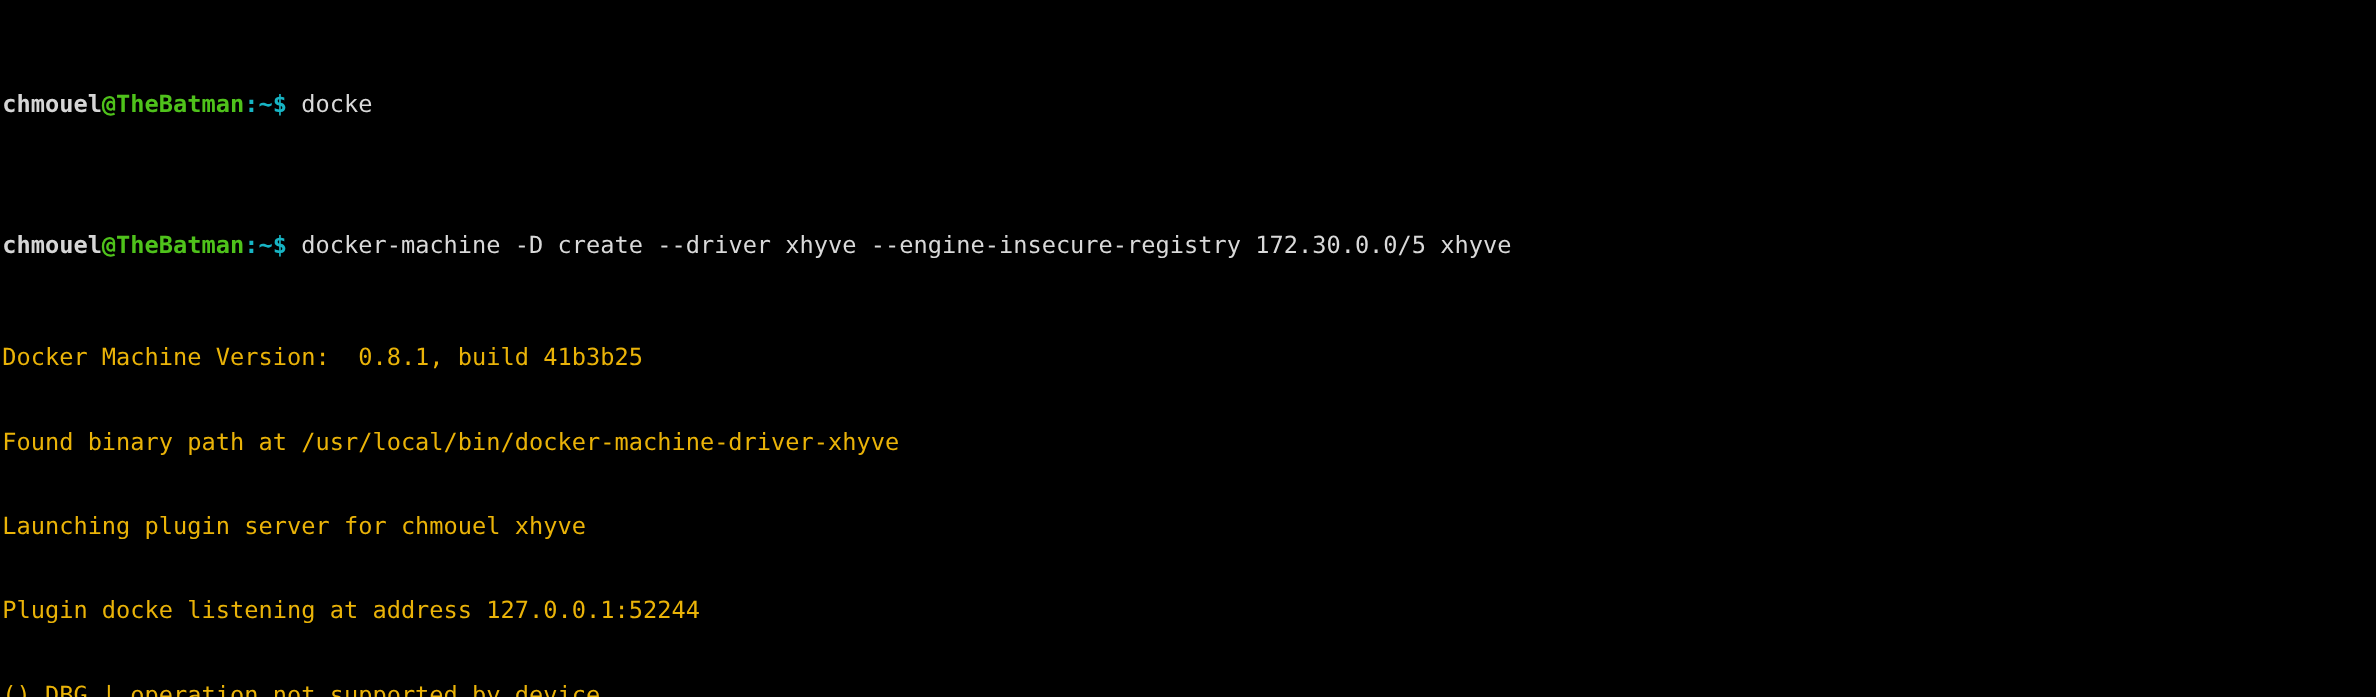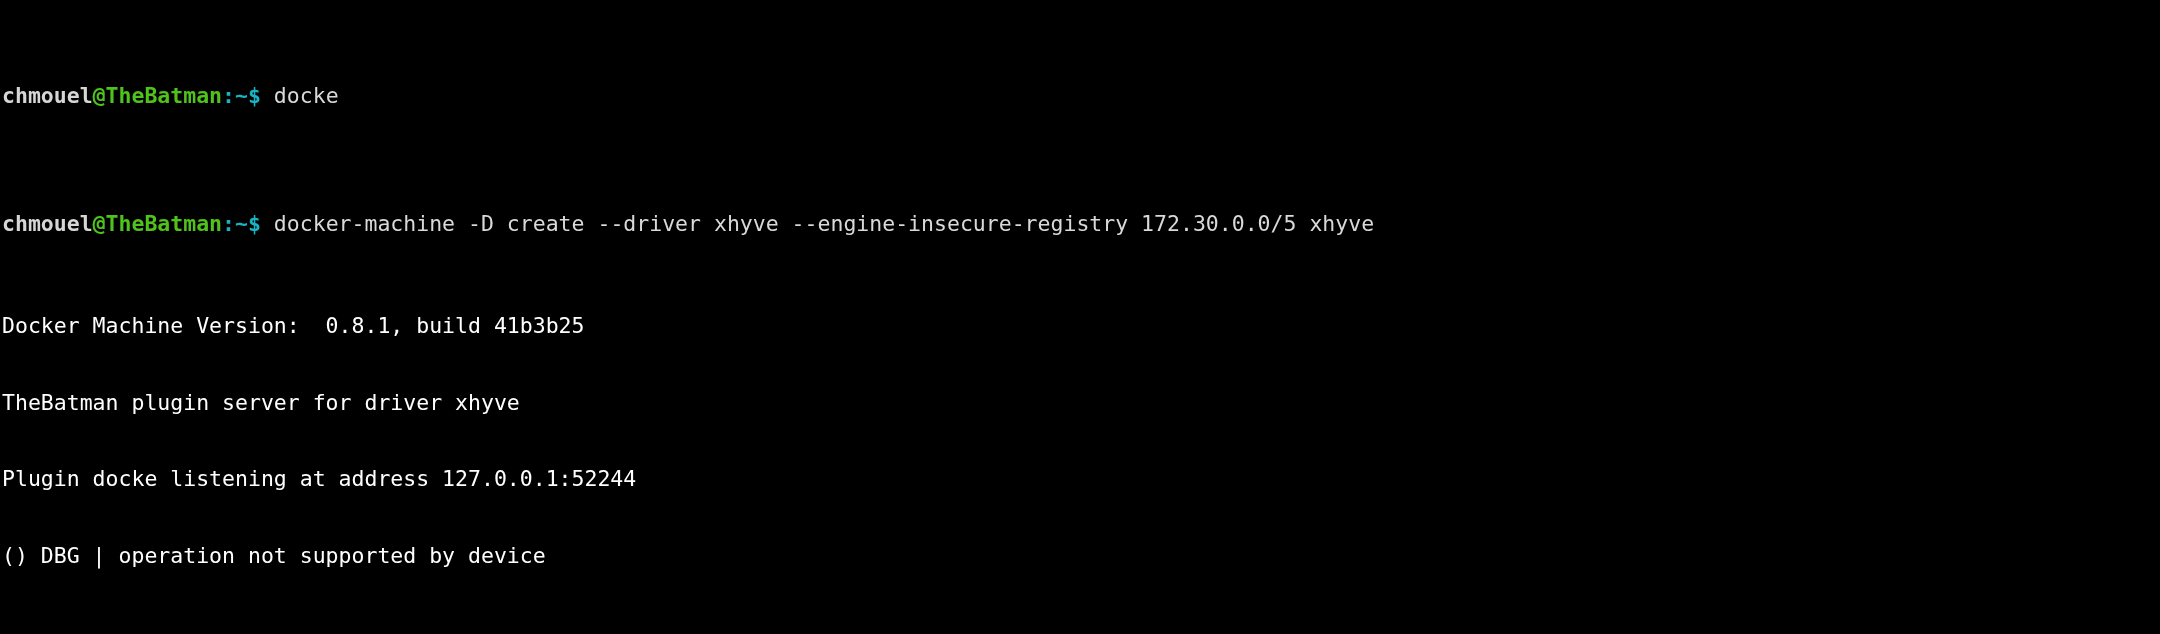--- a/index.html
+++ b/index.html
@@ -36,21 +36,21 @@
   .line {
     height: 25.55px;
     padding-left: 2px;
     white-space: pre;
     overflow: hidden;
   }
   .seg-user   { color: #d6d6d6; font-weight: 700; }
   .seg-host   { color: #4fc21b; font-weight: 700; }
   .seg-path   { color: #17b4c4; font-weight: 700; }
   .seg-cmd    { color: #d9d9d9; font-weight: 400; }
-  .seg-out    { color: #ffffff; font-weight: 400; }
+  .seg-out    { color: #eab308; font-weight: 400; }
   #bottom-mask {
     position: absolute;
     left: 0;
     bottom: 0;
     width: 2160px;
     height: 0px;
     background: transparent;
   }
 </style>
 </head>
@@ -59,21 +59,22 @@
 <div id="terminal">
   <div id="screen">
 
     
     <div class="line"><span class="seg-user">chmouel</span><span class="seg-host">@TheBatman</span><span class="seg-path">:~$</span><span class="seg-cmd"> docke</span></div>
 
     
     <div class="line"><span class="seg-user">chmouel</span><span class="seg-host">@TheBatman</span><span class="seg-path">:~$</span><span class="seg-cmd"> docker-machine -D create --driver xhyve --engine-insecure-registry 172.30.0.0/5 xhyve</span></div>
 
     <div class="line seg-out">Docker Machine Version:  0.8.1, build 41b3b25</div>
-    <div class="line seg-out">TheBatman plugin server for driver xhyve</div>
+    <div class="line seg-out">Found binary path at /usr/local/bin/docker-machine-driver-xhyve</div>
+    <div class="line seg-out">Launching plugin server for chmouel xhyve</div>
     <div class="line seg-out">Plugin docke listening at address 127.0.0.1:52244</div>
     <div class="line seg-out">() DBG | operation not supported by device</div>
     
     
     
     
     
     
     
     

